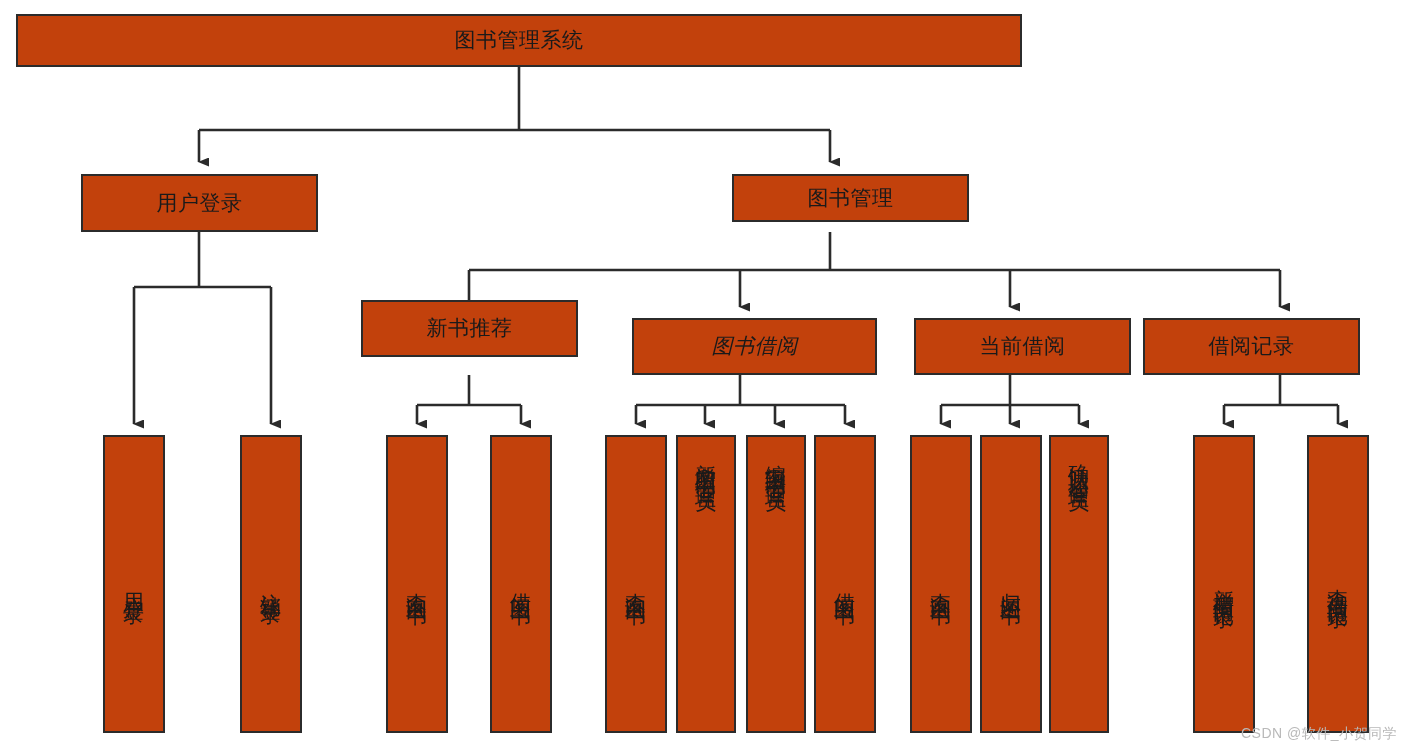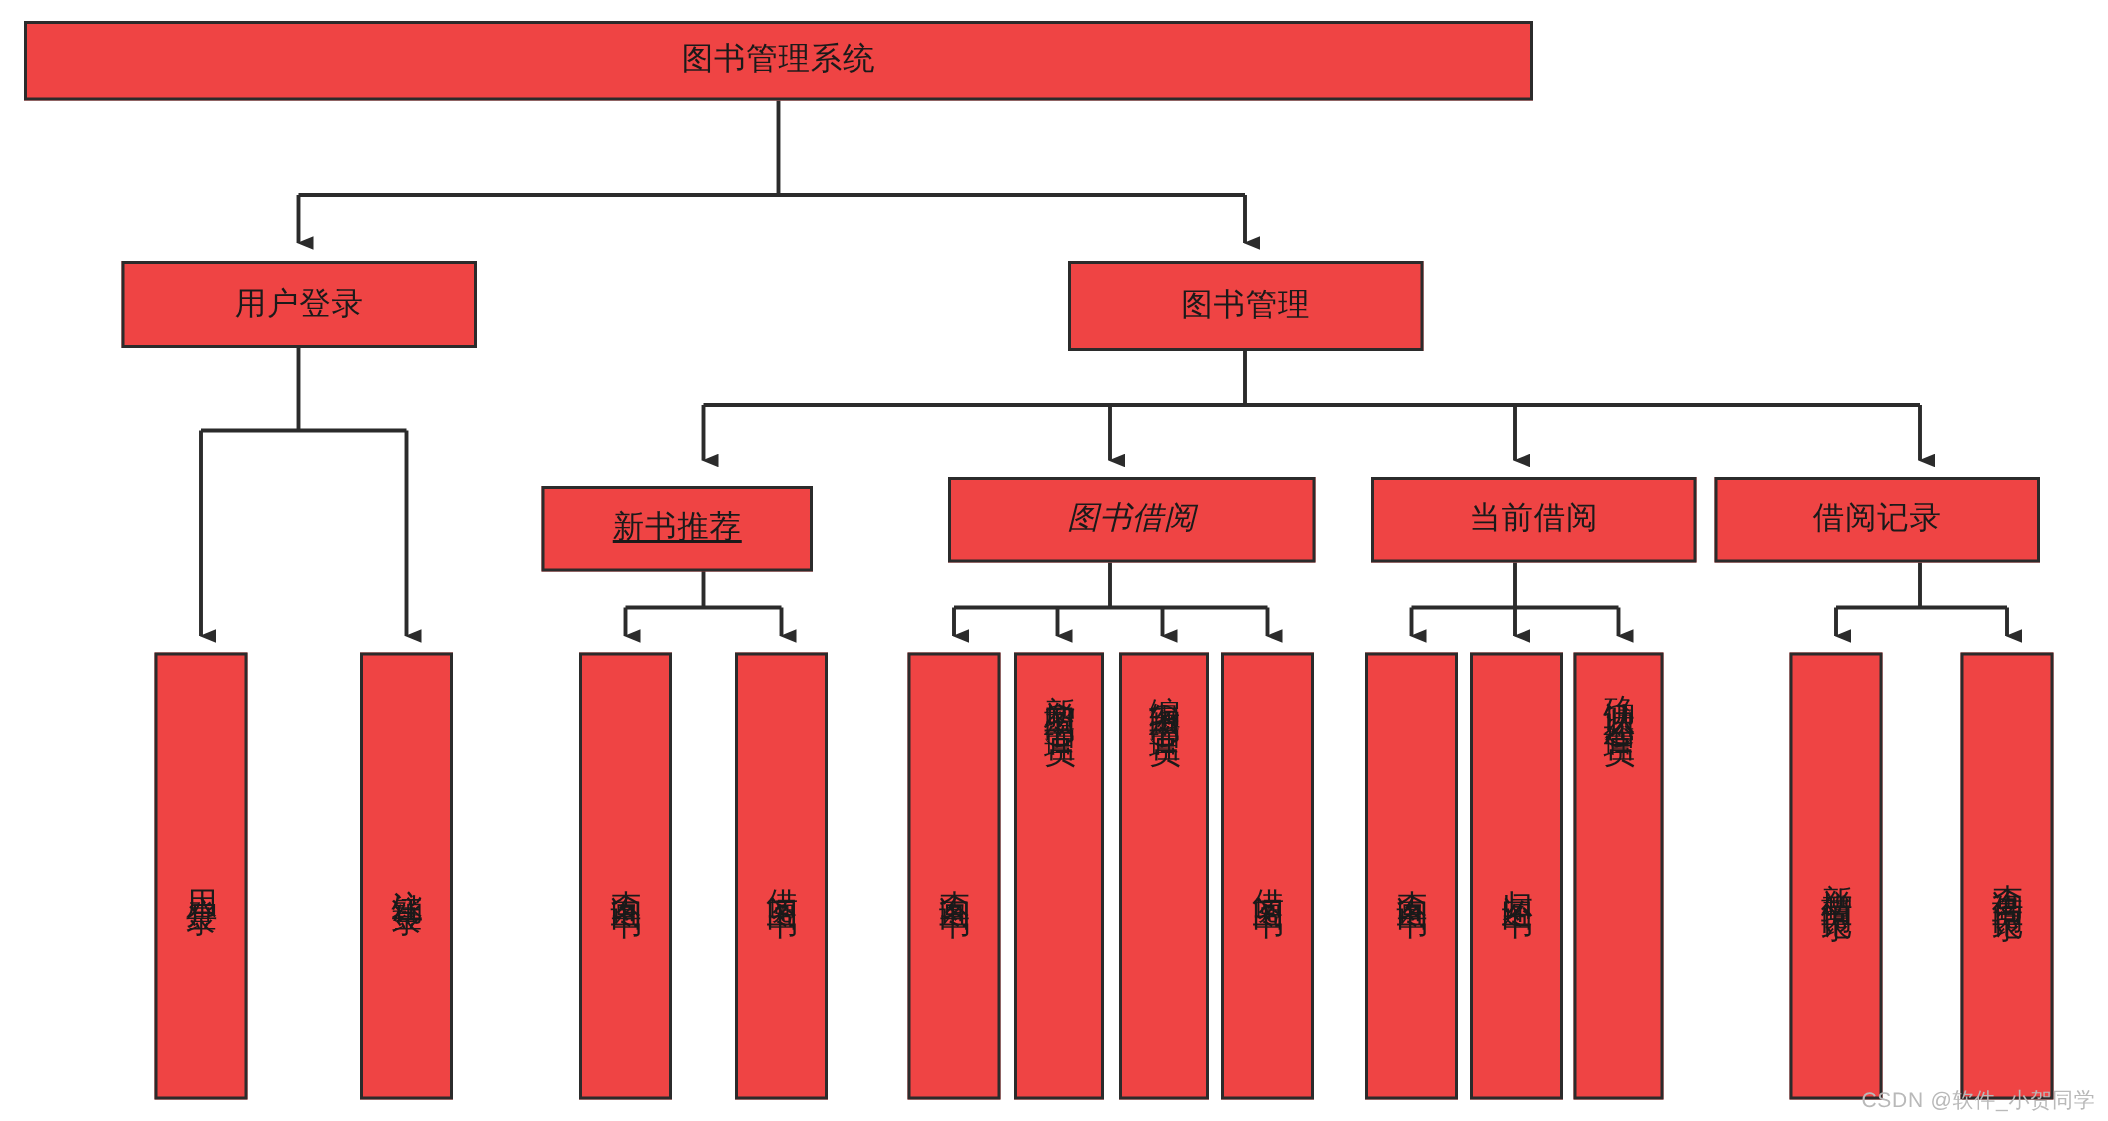--- a/index.html
+++ b/index.html
@@ -23,21 +23,21 @@
     left: 0;
     top: 0;
     width: 1405px;
     height: 747px;
     display: block;
   }
   .node-box {
     position: absolute;
     box-sizing: border-box;
     border: 2.5px solid #2b2b2b;
-    background: #ef4444;
+    background: #c2410c;
     display: flex;
     align-items: center;
     justify-content: center;
     color: #1a1a1a;
   }
   .node-label {
     font-size: 21px;
     line-height: 1.15;
     letter-spacing: 0.5px;
     white-space: nowrap;
@@ -130,25 +130,25 @@
     </g>
   </svg>
 
   <div class="node-box" style="left:16px; top:14px; width:1006px; height:53px;">
     <span class="node-label">图书管理系统</span>
   </div>
 
   <div class="node-box" style="left:81px; top:174px; width:237px; height:58px;">
     <span class="node-label">用户登录</span>
   </div>
-  <div class="node-box" style="left:712px; top:174px; width:237px; height:60px;">
+  <div class="node-box" style="left:732px; top:174px; width:237px; height:48px;">
     <span class="node-label">图书管理</span>
   </div>
 
-  <div class="node-box" style="left:361px; top:324px; width:181px; height:57px;text-decoration:underline;">
+  <div class="node-box" style="left:361px; top:300px; width:217px; height:57px;">
     <span class="node-label">新书推荐</span>
   </div>
   <div class="node-box" style="left:632px; top:318px; width:245px; height:57px;font-style:italic;">
     <span class="node-label">图书借阅</span>
   </div>
   <div class="node-box" style="left:902px; top:318px; width:217px; height:57px;margin-left:12px;">
     <span class="node-label">当前借阅</span>
   </div>
   <div class="node-box" style="left:1119px; top:318px; width:217px; height:57px;margin-left:24px;">
     <span class="node-label">借阅记录</span>

